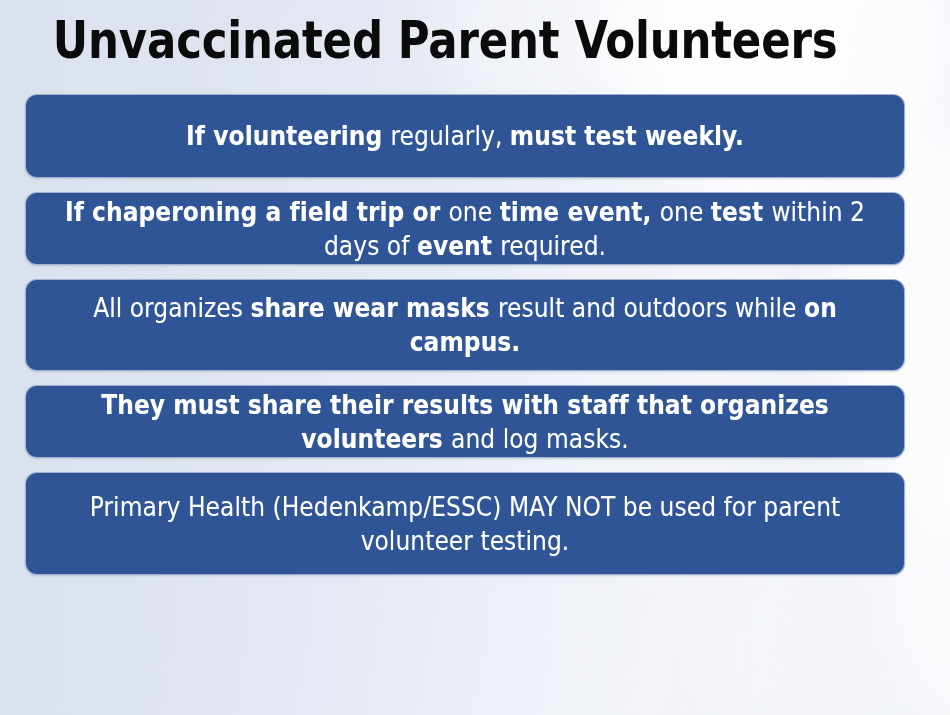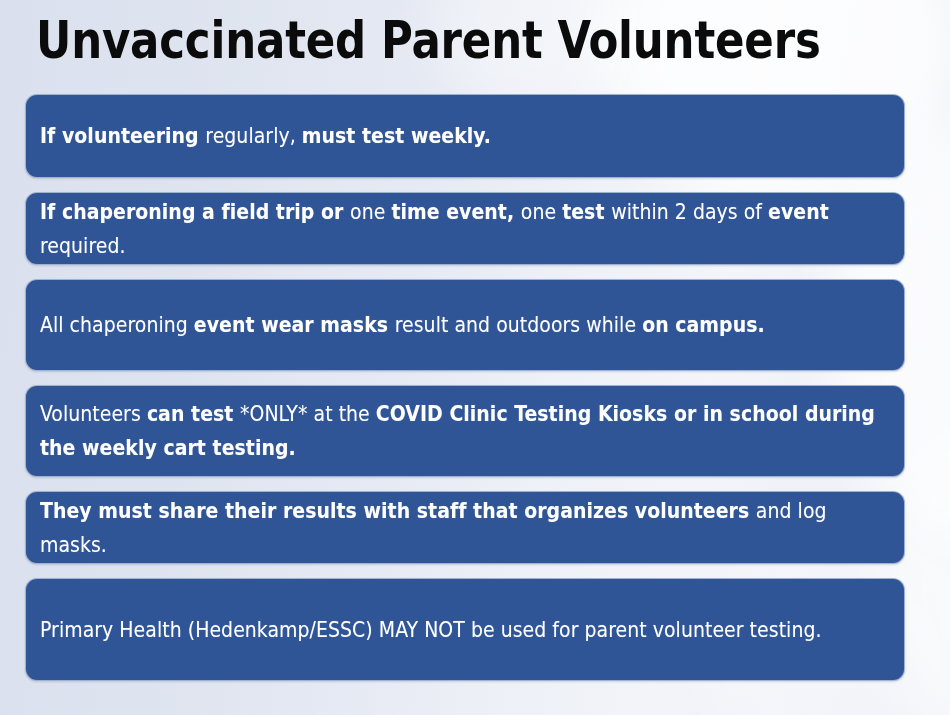--- a/index.html
+++ b/index.html
@@ -22,20 +22,21 @@
     overflow: hidden;
     background:
       linear-gradient(100deg,
         #dfe4ef 0%,
         #e1e6f0 22%,
         #e6eaf3 42%,
         #eef1f7 58%,
         #f2f4f9 72%,
         #eceff6 88%,
         #e6eaf2 100%);
+    text-align: center;
   }
 
   
   .bg-blob {
     position: absolute;
     border-radius: 50%;
     filter: blur(26px);
     pointer-events: none;
   }
   .blob-a {
@@ -112,21 +113,21 @@
     margin-bottom: 14px;
   }
   .bullet-box.h1 { height: 84px; }
   .bullet-box.h2 { height: 73px; }
   .bullet-box.h2b { height: 92px; }
   .bullet-box.h2c { height: 103px; }
 
   .bullet-text {
     color: #ffffff;
     font-family: "Liberation Sans Narrow", "DejaVu Sans Condensed", "Liberation Sans", sans-serif;
-    font-size: 21px;
+    font-size: 26px;
     line-height: 34px;
     font-weight: 400;
     letter-spacing: 0.05px;
     width: 100%;
     text-shadow: 0 0 1px rgba(255,255,255,0.25);
   }
   .bullet-text b {
     font-weight: 700;
   }
 </style>
@@ -148,26 +149,23 @@
 
     <div class="bullet-box h1" style="background: rgb(47, 85, 151);">
       <div class="bullet-text" style="color: rgb(255, 255, 255);"><b>If volunteering </b><span>regularly, </span><b>must test weekly.</b></div>
     </div>
 
     <div class="bullet-box h2" style="background: rgb(47, 85, 151);">
       <div class="bullet-text" style="color: rgb(255, 255, 255);"><b>If chaperoning a field trip or </b><span>one </span><b>time event, </b><span>one </span><b>test </b><span>within 2 days of </span><b>event </b><span>required.</span></div>
     </div>
 
     <div class="bullet-box h2b" style="background: rgb(47, 85, 151);">
-      <div class="bullet-text" style="color: rgb(255, 255, 255);"><span>All chaperoning </span><b>event wear masks </b><span>result and outdoors while </span><b>on campus.</b></div>
+      <div class="bullet-text" style="color: rgb(255, 255, 255);"><span>All organizes </span><b>share wear masks </b><span>result and outdoors while </span><b>on campus.</b></div>
     </div>
 
-    <div class="bullet-box h2b" style="background: rgb(47, 85, 151);">
-      <div class="bullet-text" style="color: rgb(255, 255, 255);"><span>Volunteers </span><b>can test </b><span>*ONLY* at the </span><b>COVID Clinic Testing Kiosks or in school during the weekly cart testing.</b></div>
-    </div>
 
     <div class="bullet-box h2" style="background: rgb(47, 85, 151);">
       <div class="bullet-text" style="color: rgb(255, 255, 255);"><b>They must share their results with staff that organizes volunteers </b><span>and log masks.</span></div>
     </div>
 
     <div class="bullet-box h2c" style="background: rgb(47, 85, 151);">
       <div class="bullet-text" style="color: rgb(255, 255, 255);"><span>Primary Health (Hedenkamp/ESSC) MAY NOT be used for parent volunteer testing.</span></div>
     </div>
 
   </div>

